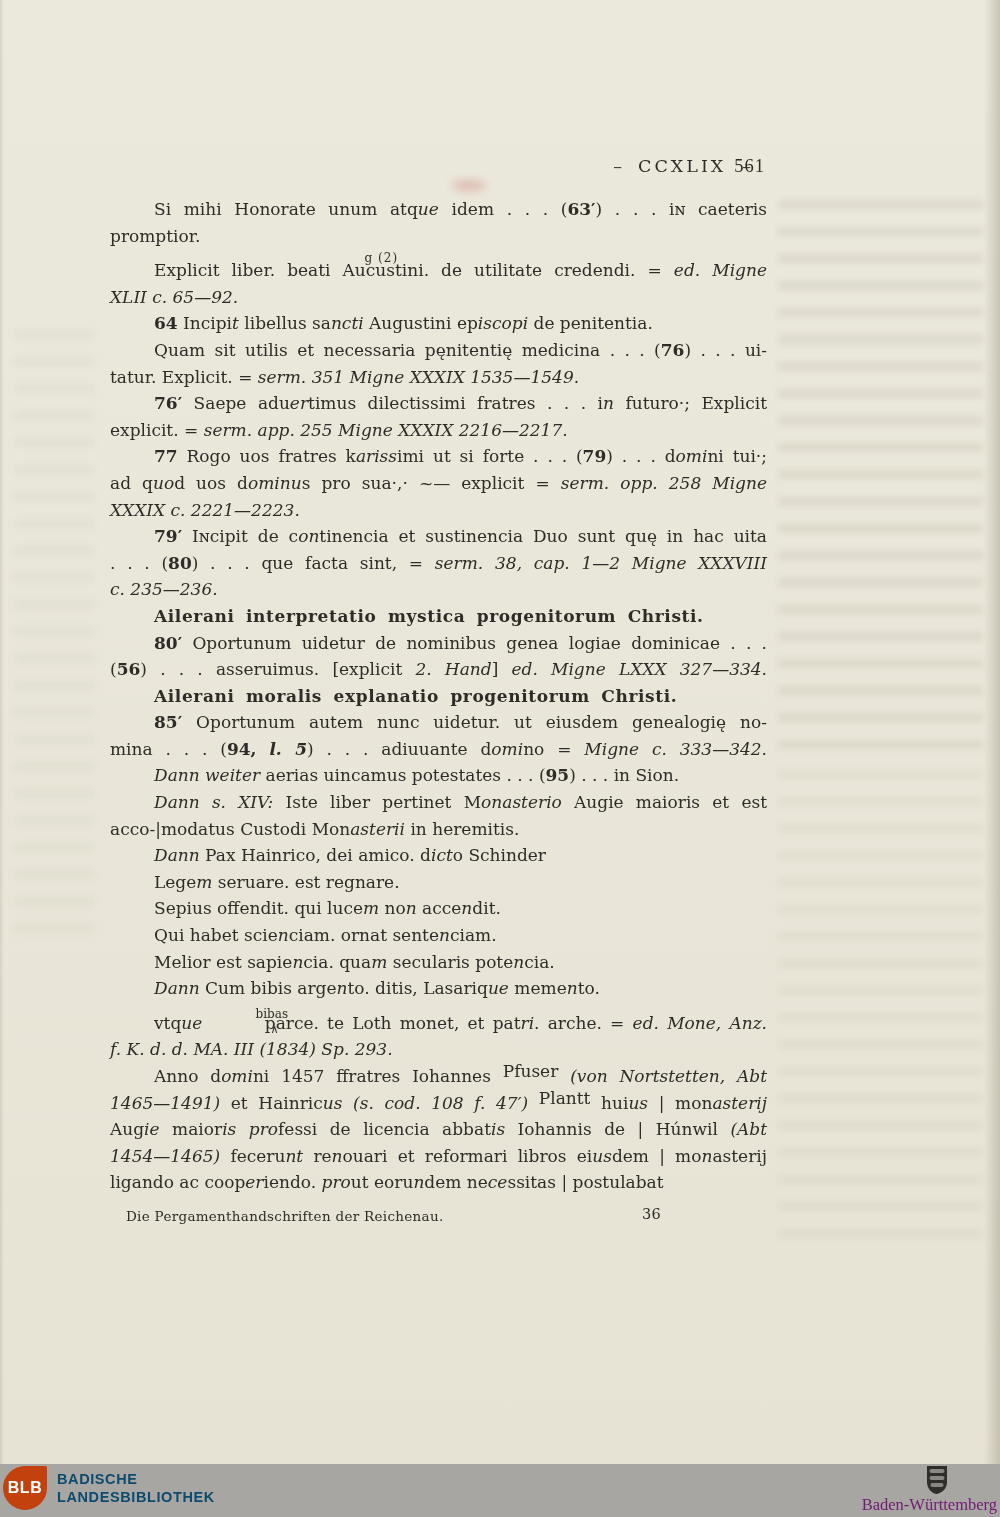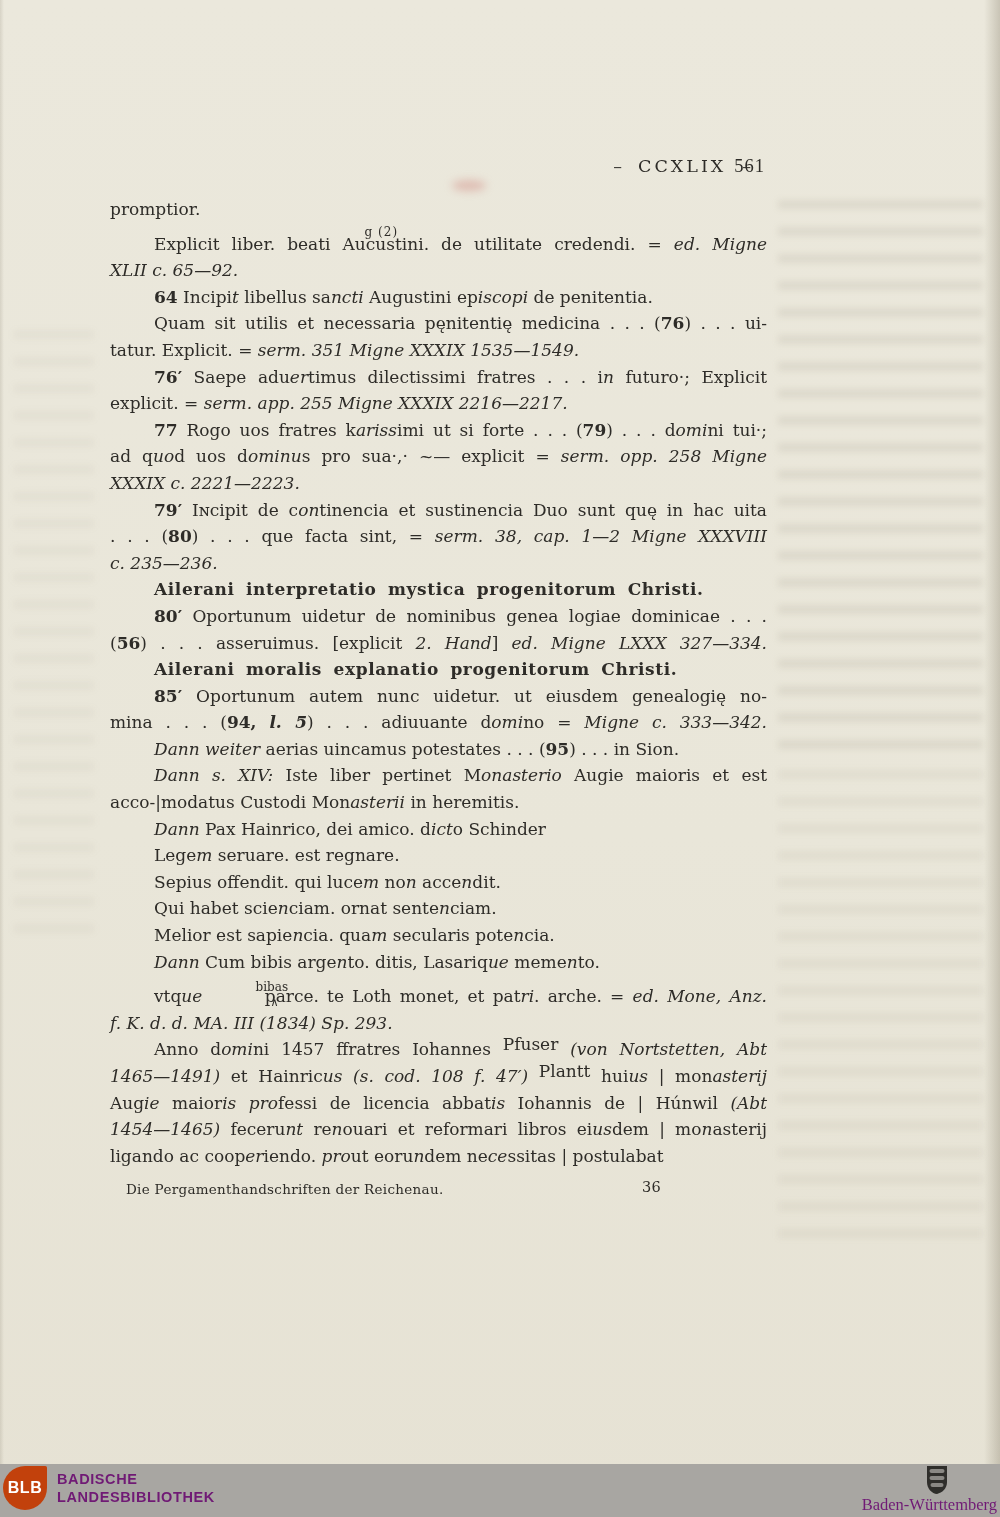--- a/index.html
+++ b/index.html
@@ -50,21 +50,21 @@
   .footline .fttext{position:absolute; left:16px; top:0;}
   .footline .sig{position:absolute; left:532px; top:-2px; font-size:14.5px;}
 
   .bar{position:absolute; left:0; bottom:0; width:1000px; height:53px; background:#a8a6a2; z-index:3;}
   .blb-logo{position:absolute; left:3px; top:2px; width:44px; height:44px;
     border-radius:50% 4% 50% 50%;
     display:flex; align-items:center; justify-content:center;}
   .blb-logo span{color:#ffffff; font-family:"Liberation Sans", sans-serif; font-weight:bold;
     font-size:16px; letter-spacing:0.5px;}
   .lib-name{position:absolute; left:57px; top:7px; font-family:"Liberation Sans", sans-serif;
-    font-weight:bold; font-size:14.5px; line-height:17.5px; color:#701a75; letter-spacing:0.6px;}
+    font-weight:bold; font-size:14.5px; line-height:17.5px; color:#0c4a6e; letter-spacing:0.6px;}
   .arms{position:absolute; left:926px; top:1px; width:22px; height:30px;}
   .state{position:absolute; right:3px; top:31px; font-family:"Liberation Serif", serif;
     font-size:16.5px; color:#701a75;}
 </style>
 </head>
 <body>
 
 <div class="page">
   <div class="edge-shade"></div>
   <div class="smudge smudge-r1"></div>
@@ -72,20 +72,21 @@
   <div class="smudge smudge-l"></div>
   <div class="smudge smudge-pink"></div>
 
   <div class="textblock">
     <div class="header">
       <span class="roman"><span class="dash">–</span><span>CCXLIX</span><span class="dash">–</span></span>
       <span class="pagenum">561</span>
     </div>
 
     <div class="lines" id="lines">
+        <div class="line jl ind"><span>Si mihi Honorate unum atq</span><span class="si">ue</span><span> idem . . . (</span><span class="sb">63′</span><span>) . . . iɴ caeteris</span></div>
         <div class="line el"><span>promptior.</span></div>
         <div class="line jl ind" style="margin-top: 8px;"><span>Explicit liber. beati </span><span class="nt"><span class="note">g (2)</span>Aucustini.</span><span> de utilitate credendi. = </span><span class="si">ed. Migne</span></div>
         <div class="line el"><span class="si">XLII c. 65—92.</span></div>
         <div class="line el ind"><span class="sb">64</span><span> Incipi</span><span class="si">t</span><span> libellus sa</span><span class="si">ncti</span><span> Augustini ep</span><span class="si">iscopi</span><span> de penitentia.</span></div>
         <div class="line jl ind"><span>Quam sit utilis et necessaria pęnitentię medicina . . . (</span><span class="sb">76</span><span>) . . . ui-</span></div>
         <div class="line el"><span>tatur. Explicit. = </span><span class="si">serm. 351 Migne XXXIX 1535—1549.</span></div>
         <div class="line jl ind"><span class="sb">76′</span><span> Saepe adu</span><span class="si">er</span><span>timus dilectissimi fratres . . . i</span><span class="si">n</span><span> futuro·; Explicit</span></div>
         <div class="line el"><span>explicit. = </span><span class="si">serm. app. 255 Migne XXXIX 2216—2217.</span></div>
         <div class="line jl ind"><span class="sb">77</span><span> Rogo uos fratres k</span><span class="si">ariss</span><span>imi ut si forte . . . (</span><span class="sb">79</span><span>) . . . d</span><span class="si">omi</span><span>ni tui·;</span></div>
         <div class="line jl"><span>ad q</span><span class="si">uo</span><span>d uos d</span><span class="si">ominu</span><span>s pro sua·,· ~— explicit = </span><span class="si">serm. opp. 258 Migne</span></div>

